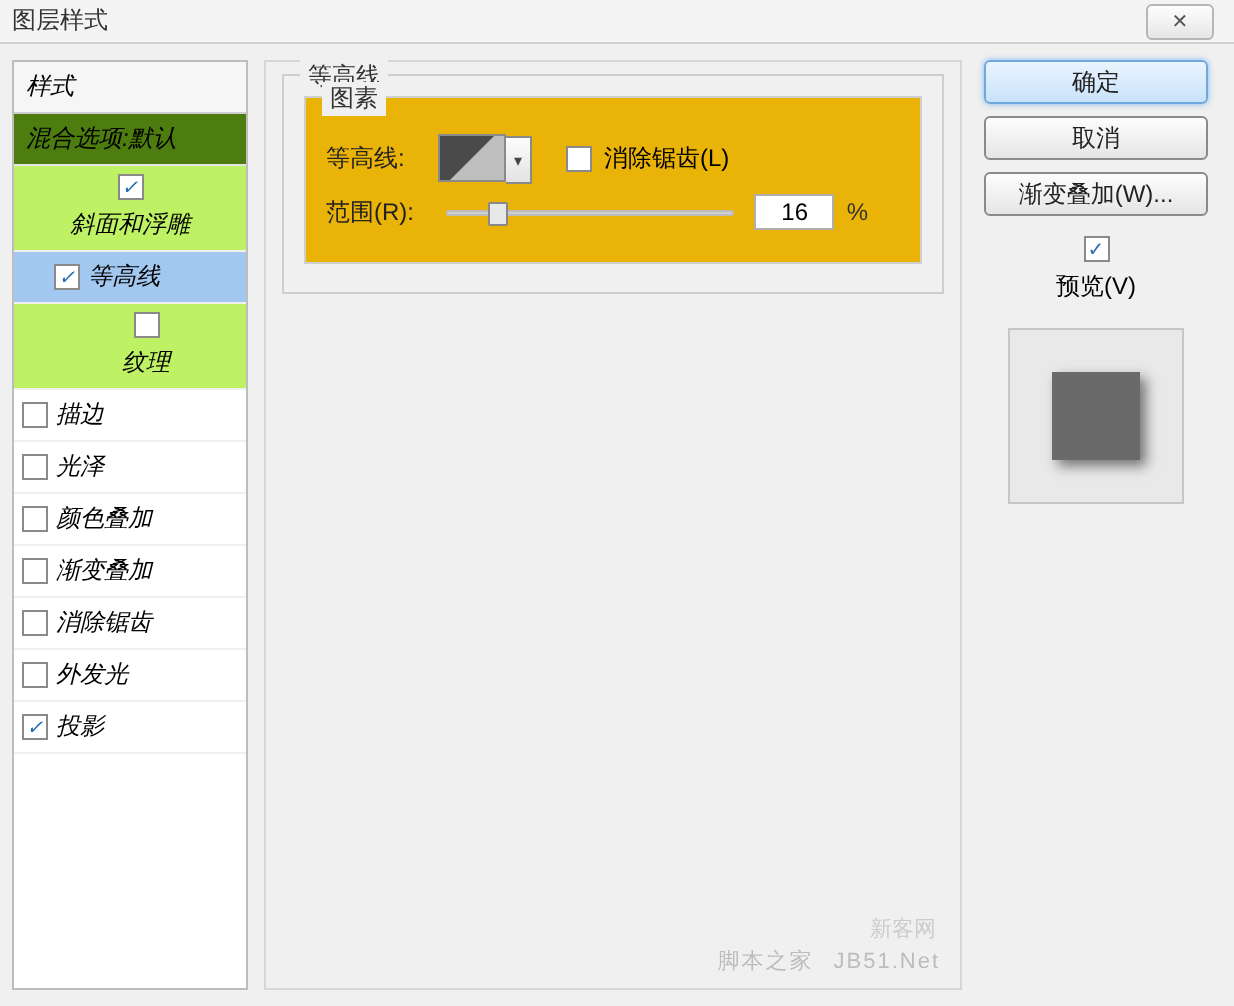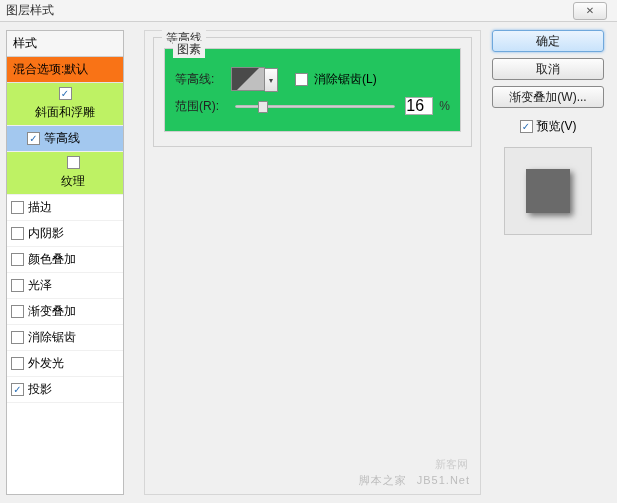--- a/index.html
+++ b/index.html
@@ -39,34 +39,35 @@
   }
   .dialog-body {
     display: flex;
     height: calc(100% - 22px);
     background: #f0f0f0;
   }
   
   .styles-panel {
     width: 118px;
     border: 1px solid #bdbdbd;
-    margin: 8px 20px 8px 6px;
+    margin: 8px 8px 8px 6px;
     background: #fff;
     display: flex;
     flex-direction: column;
+    font-style: italic;
   }
   .styles-header {
     padding: 4px 6px;
     border-bottom: 1px solid #d0d0d0;
     background: #f6f6f6;
   }
   .styles-blend {
     padding: 4px 6px;
     border-bottom: 1px solid #e4e4e4;
-    background: #f97316;
+    background: #4d7c0f;
   }
   .style-item {
     display: flex;
     align-items: center;
     padding: 4px 4px;
     gap: 4px;
     border-bottom: 1px solid #f0f0f0;
   }
   .style-item.sub { padding-left: 20px; }
   .style-item.selected { background: #a3c8ef; }
@@ -99,23 +100,23 @@
   }
   .group-label {
     position: absolute;
     top: -8px; left: 8px;
     background: #f0f0f0;
     padding: 0 4px;
     color: #333;
   }
   .inner-group {
     border: 1px solid #cfcfcf;
-    padding: 12px 10px 10px 10px;
-    position: relative;
-    background: #22c55e;
+    padding: 12px 26px 10px 10px;
+    position: relative;
+    background: #eab308;
   }
   .row {
     display: flex;
     align-items: center;
     gap: 6px;
     margin: 6px 0;
   }
   .row label { min-width: 50px; text-align: left; color: #222; }
   .contour-swatch {
     width: 34px; height: 24px;
@@ -143,24 +144,25 @@
   }
   .slider-thumb {
     position: absolute;
     top: -5px;
     width: 10px; height: 12px;
     background: #e8e8e8;
     border: 1px solid #888;
     border-radius: 1px;
   }
   .num-input {
-    width: 28px; height: 18px;
+    width: 40px; height: 18px;
     border: 1px solid #aeaeae;
     background: #fff;
-    font-size: 16px;
+    text-align: center;
+    font-size: 12px;
     padding: 0;
   }
   .unit { color: #333; }
   
   .right-col {
     width: 126px;
     margin: 8px 6px 8px 0;
     display: flex;
     flex-direction: column;
     align-items: center;
@@ -180,20 +182,21 @@
   .btn.primary {
     background: linear-gradient(#eaf4fe,#c9e3fb);
     border-color: #6fa8dc;
     box-shadow: 0 0 3px #7fb6ec;
   }
   .preview-wrap {
     margin-top: 4px;
     display: flex;
     align-items: center;
     gap: 4px;
+    flex-direction: column;
   }
   .preview-box {
     margin-top: 6px;
     width: 88px; height: 88px;
     border: 1px solid #c7c7c7;
     background: #e9e9e9;
     display:flex;align-items:center;justify-content:center;
   }
   .preview-inner {
     width: 44px; height: 44px;
@@ -245,29 +248,25 @@
     <div class="style-item sub selected-light">
       <span class="cb"></span>
       <span>纹理</span>
     </div>
     <div class="style-item">
       <span class="cb"></span>
       <span>描边</span>
     </div>
     <div class="style-item">
       <span class="cb"></span>
-      <span>内阴影</span>
+      <span>光泽</span>
     </div>
     <div class="style-item">
       <span class="cb"></span>
       <span>颜色叠加</span>
-    </div>
-    <div class="style-item">
-      <span class="cb"></span>
-      <span>光泽</span>
     </div>
     <div class="style-item">
       <span class="cb"></span>
       <span>渐变叠加</span>
     </div>
     <div class="style-item">
       <span class="cb"></span>
       <span>消除锯齿</span>
     </div>
     <div class="style-item">

